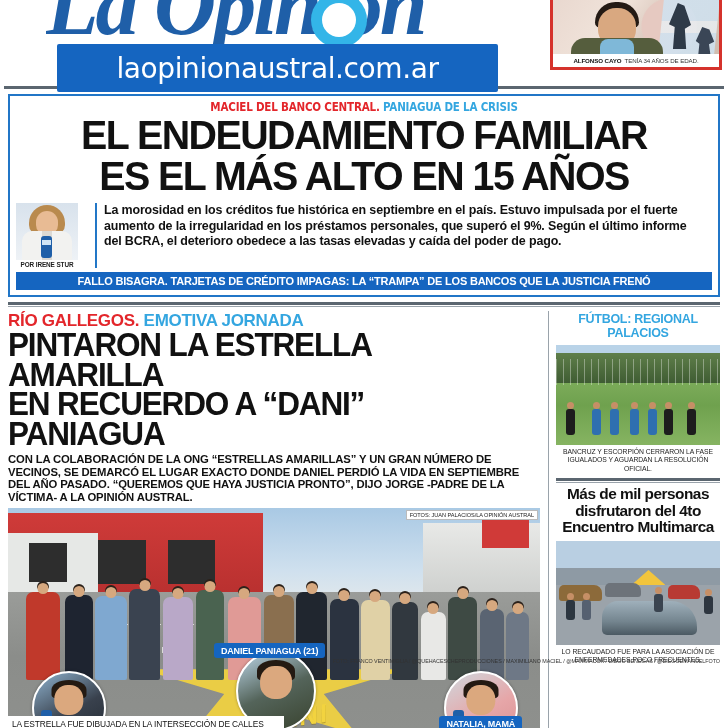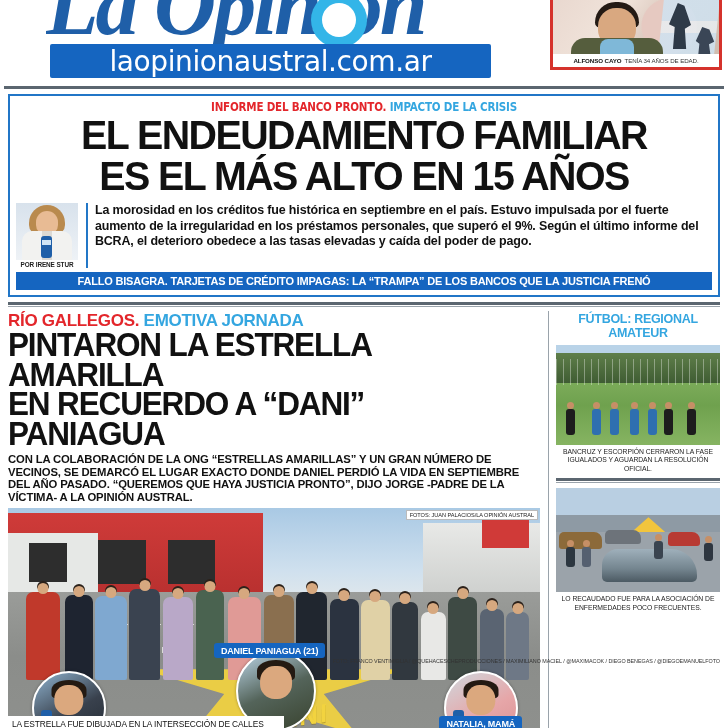--- a/index.html
+++ b/index.html
@@ -39,21 +39,21 @@
     position:absolute; left:11px; top:11px; width:34px;height:34px;
     border-radius:50%; background:#fff;
   }
   .logo-austral{
     position:absolute; left:275px; top:22px;
     font-family:"Liberation Sans", sans-serif;
     font-weight:700; font-size:27px; letter-spacing:7px;
     color:#1f5fa8;
   }
   .url-bar{
-    position:absolute; left:50px; top:44px; width:441px; height:34px;
+    position:absolute; left:57px; top:44px; width:441px; height:48px;
     background:#1565c0; border-radius:2px;
     display:flex; align-items:center; justify-content:center;
   }
   .url-bar span{
     color:#fff; font-size:28px; font-weight:400; letter-spacing:-0.4px;
     font-family:"DejaVu Sans", sans-serif;
   }
 
   
   .top-photo{
@@ -97,21 +97,21 @@
     letter-spacing:-0.2px; }
   .kicker .k-red{ color:#e3262b; }
   .kicker .k-blue{ color:#34a6e0; }
   .lead-h1{
     text-align:center; color:#111; font-weight:700;
     font-size:41px; line-height:40px; letter-spacing:-1.6px;
     font-family:"Liberation Sans Narrow","Liberation Sans",sans-serif;
     transform:scaleX(0.96); transform-origin:center;
     margin-top:1px;
   }
-  .lead-body{ display:flex; gap:8px; margin-top:7px; }
+  .lead-body{ display:flex; gap:17px; margin-top:7px; }
   .byline{ width:62px; flex:0 0 62px; }
   .byline-photo{
     position:relative; width:62px;height:57px; overflow:hidden;
     background:linear-gradient(180deg,#d8e2ec 0%, #eef2f6 100%);
   }
   .bp-hair{position:absolute;left:13px;top:2px;width:36px;height:30px;border-radius:18px 18px 10px 10px;background:#b98a4e;}
   .bp-face{position:absolute;left:20px;top:8px;width:22px;height:24px;border-radius:11px 11px 10px 10px;background:#e8bb94;}
   .bp-coat{position:absolute;left:6px;top:28px;width:50px;height:29px;background:#f2f2f0;border-radius:10px 10px 0 0;}
   .bp-coat:after{content:"";position:absolute;left:20px;top:0;width:10px;height:29px;background:#dcd9d3;}
   .bp-mic{position:absolute;left:25px;top:33px;width:11px;height:22px;background:#1f5fa8;border-radius:3px;}
@@ -312,22 +312,22 @@
         <b>ALFONSO CAYO</b>
         <span>TENÍA 34 AÑOS DE EDAD.</span>
       </div>
     </div>
   </div>
 
   <div class="rule-thick"></div>
 
   <div class="lead-box">
     <div class="kicker">
-      <span class="k-red">INFORME DEL BANCO PRONTO.</span>
-      <span class="k-blue">IMPACTO DE LA CRISIS</span>
+      <span class="k-red">MACIEL DEL BANCO CENTRAL.</span>
+      <span class="k-blue">PANIAGUA DE LA CRISIS</span>
     </div>
     <div class="lead-h1">EL ENDEUDAMIENTO FAMILIAR</div>
     <div class="lead-h1">ES EL MÁS ALTO EN 15 AÑOS</div>
 
     <div class="lead-body">
       <div class="byline">
         <div class="byline-photo">
           <div class="bp-hair"></div>
           <div class="bp-face"></div>
           <div class="bp-coat"></div>
@@ -457,21 +457,21 @@
         <div class="tag tag-dani">DANIEL PANIAGUA (21)</div>
         <div class="tag tag-nat">NATALIA, MAMÁ</div>
 
         <div class="photo-cap"><span>LA ESTRELLA FUE DIBUJADA EN LA INTERSECCIÓN DE CALLES SAN MARTÍN Y COMODORO PY. “ES LA PRIMERA VEZ QUE REGRESO A ESTA ESQUINA”, DIJO </span></div>
       </div>
     </div>
 
     <div class="col-side">
 
       <div>
-        <div class="side-kicker">FÚTBOL: REGIONAL AMATEUR</div>
+        <div class="side-kicker">FÚTBOL: REGIONAL PALACIOS</div>
         <div class="side-photo sp-foot">
           <div class="sp-trees"></div>
           <div class="sp-fence"></div>
           <div class="pl" style="left:6%;background:#1d1d1d;">
               <i class="h"></i>
             </div>
           <div class="pl" style="left:22%;background:#2e6fb0;">
               <i class="h"></i>
             </div>
           <div class="pl" style="left:33%;background:#2e6fb0;">
@@ -490,20 +490,21 @@
               <i class="h"></i>
             </div>
         </div>
         <div class="side-cap">BANCRUZ Y ESCORPIÓN CERRARON LA FASE IGUALADOS Y AGUARDAN LA RESOLUCIÓN OFICIAL.</div>
       </div>
 
       <div class="side-rule"></div>
       <div class="side-rule-thin"></div>
 
       <div>
+        <div class="side-h">Más de mil personas disfrutaron del 4to Encuentro Multimarca</div>
         <div class="side-photo sp-cars" style="height:104px;">
           <div class="tent" style="left:46%;top:28%;"></div>
           <div class="car" style="left:2%;top:42%;width:26%;height:16%;background:#8c6a3a;"></div>
           <div class="car" style="left:30%;top:40%;width:22%;height:14%;background:#6d737a;"></div>
           <div class="car" style="left:68%;top:42%;width:20%;height:14%;background:#b83a33;"></div>
           <div class="car" style="left:28%;top:58%;width:58%;height:32%;background:linear-gradient(180deg,#9fb0bb 0%, #74858f 60%, #4c5a63 100%);border-radius:16px 26px 5px 5px;"></div>
           <div class="pl" style="left:6%;bottom:24%;height:20px;background:#2c3640;">
               <i class="h"></i>
             </div>
           <div class="pl" style="left:16%;bottom:24%;height:20px;background:#556070;">

